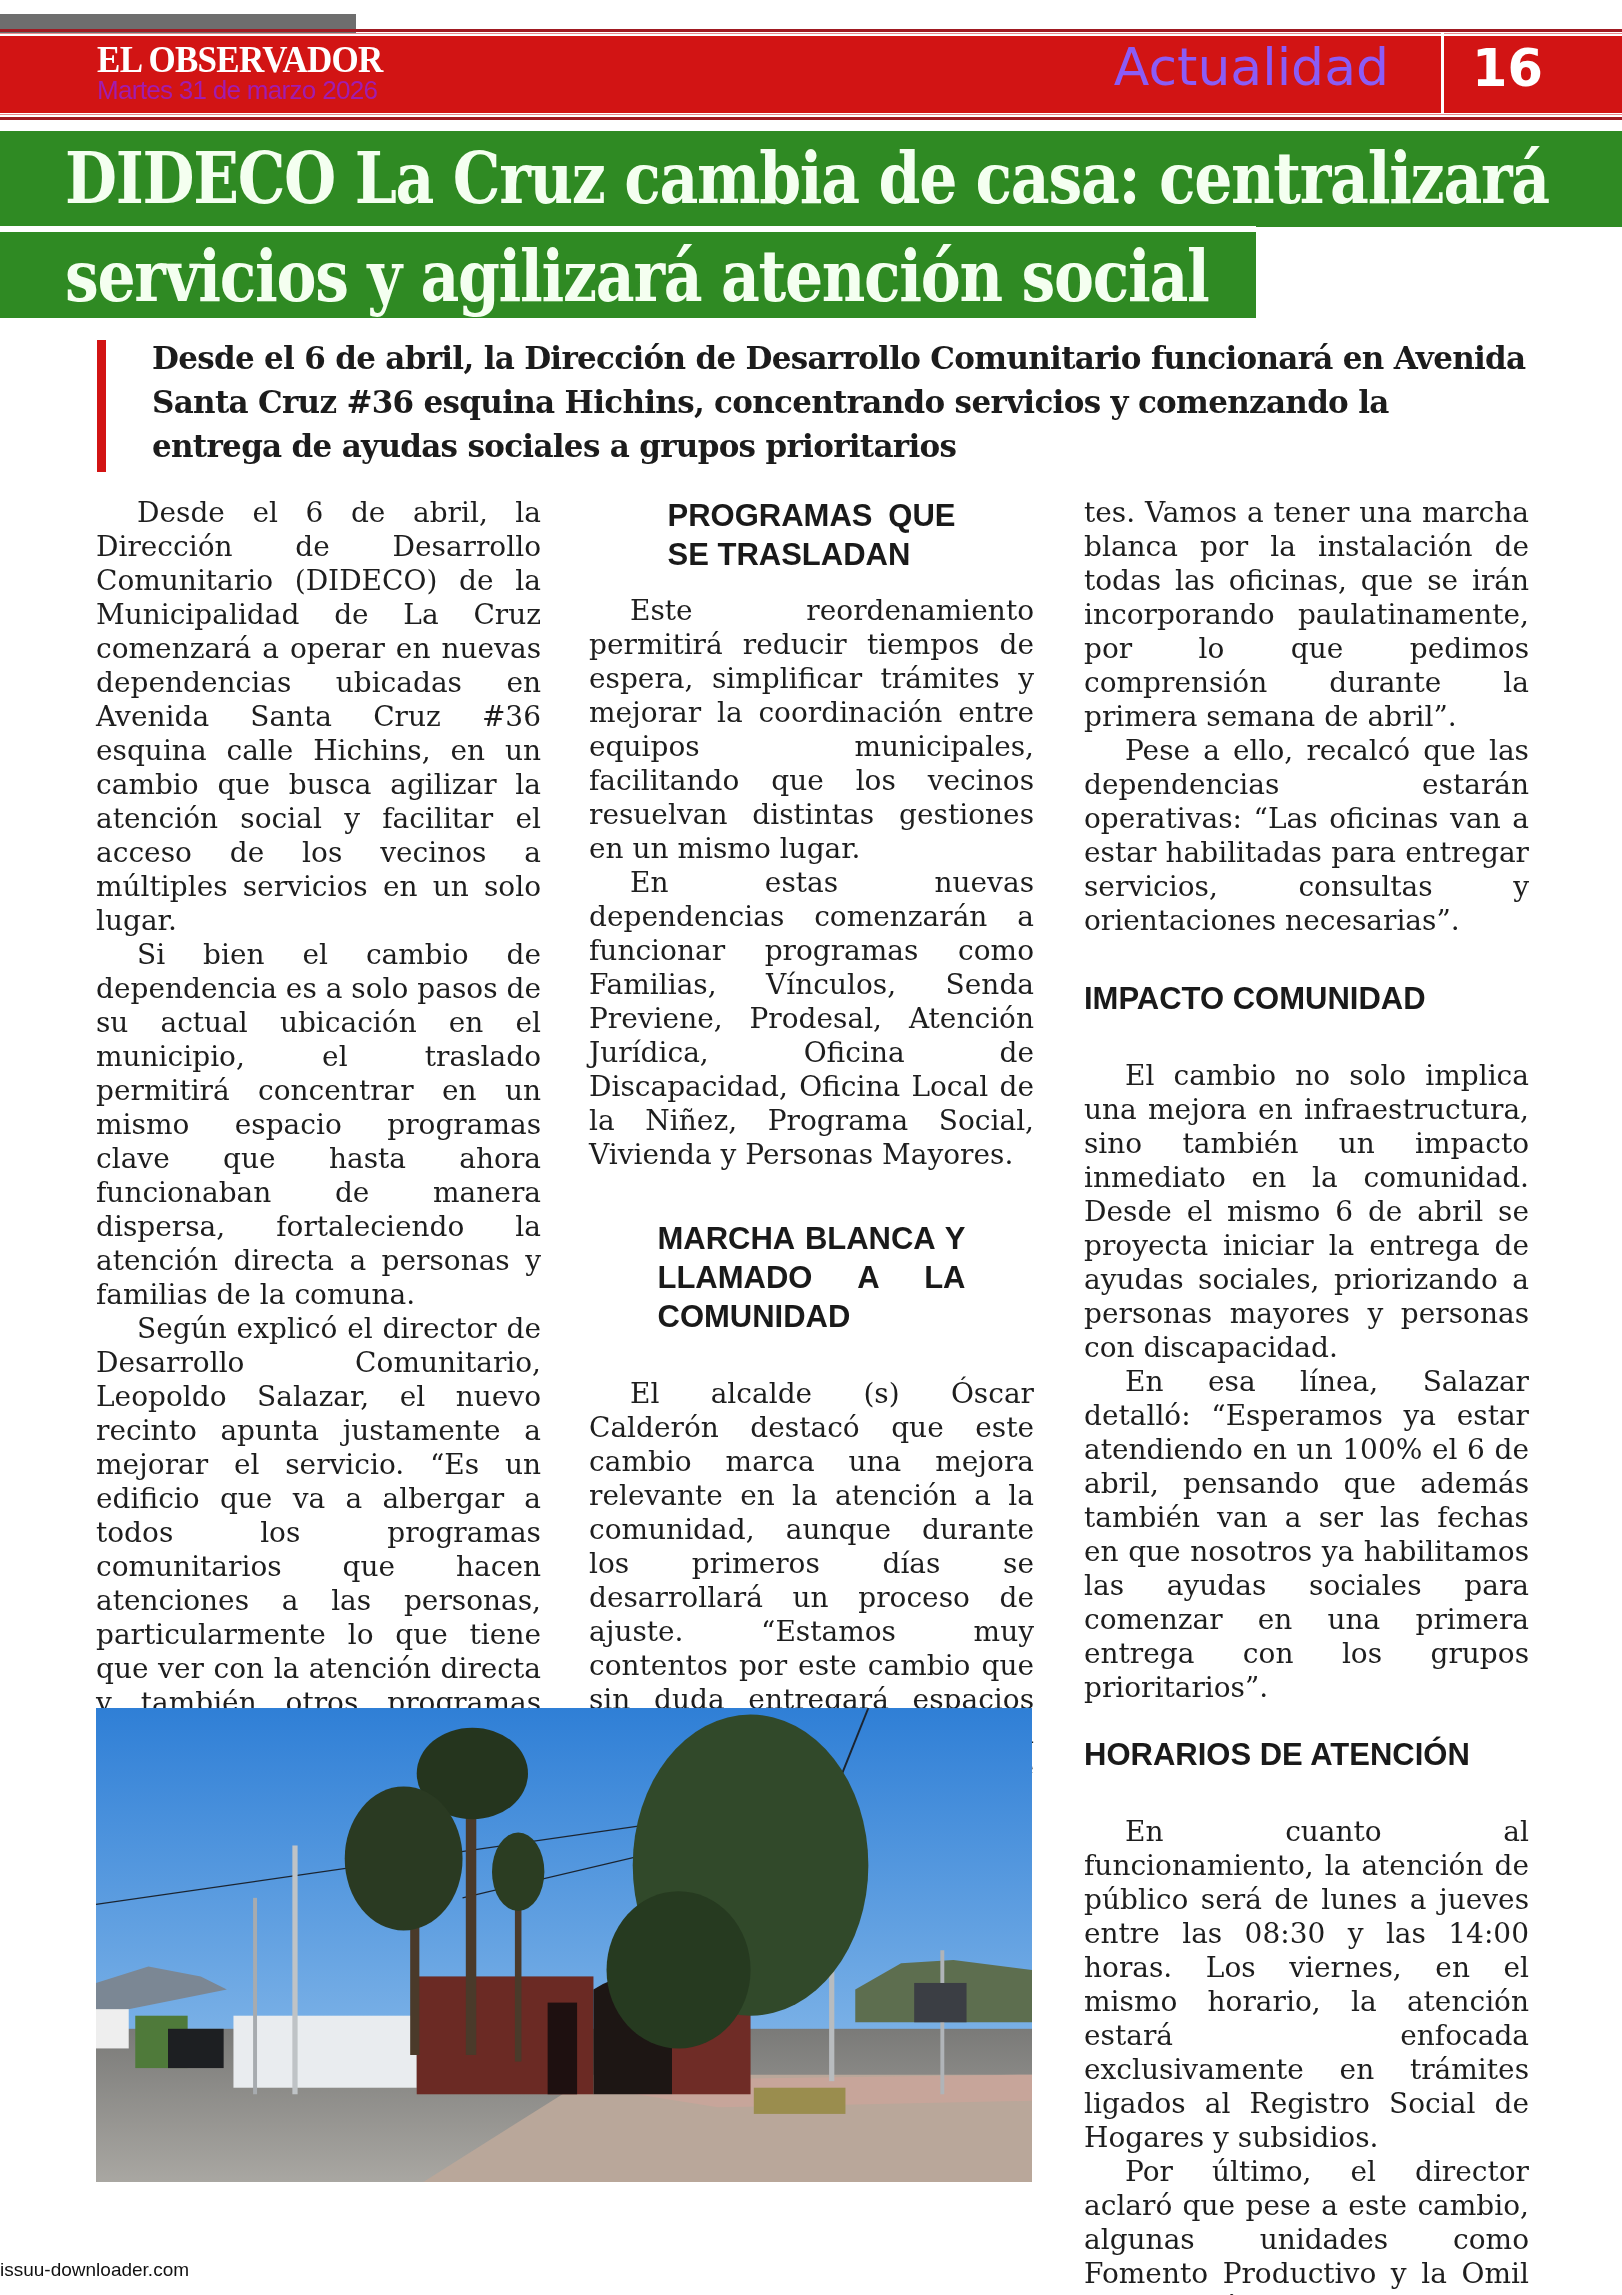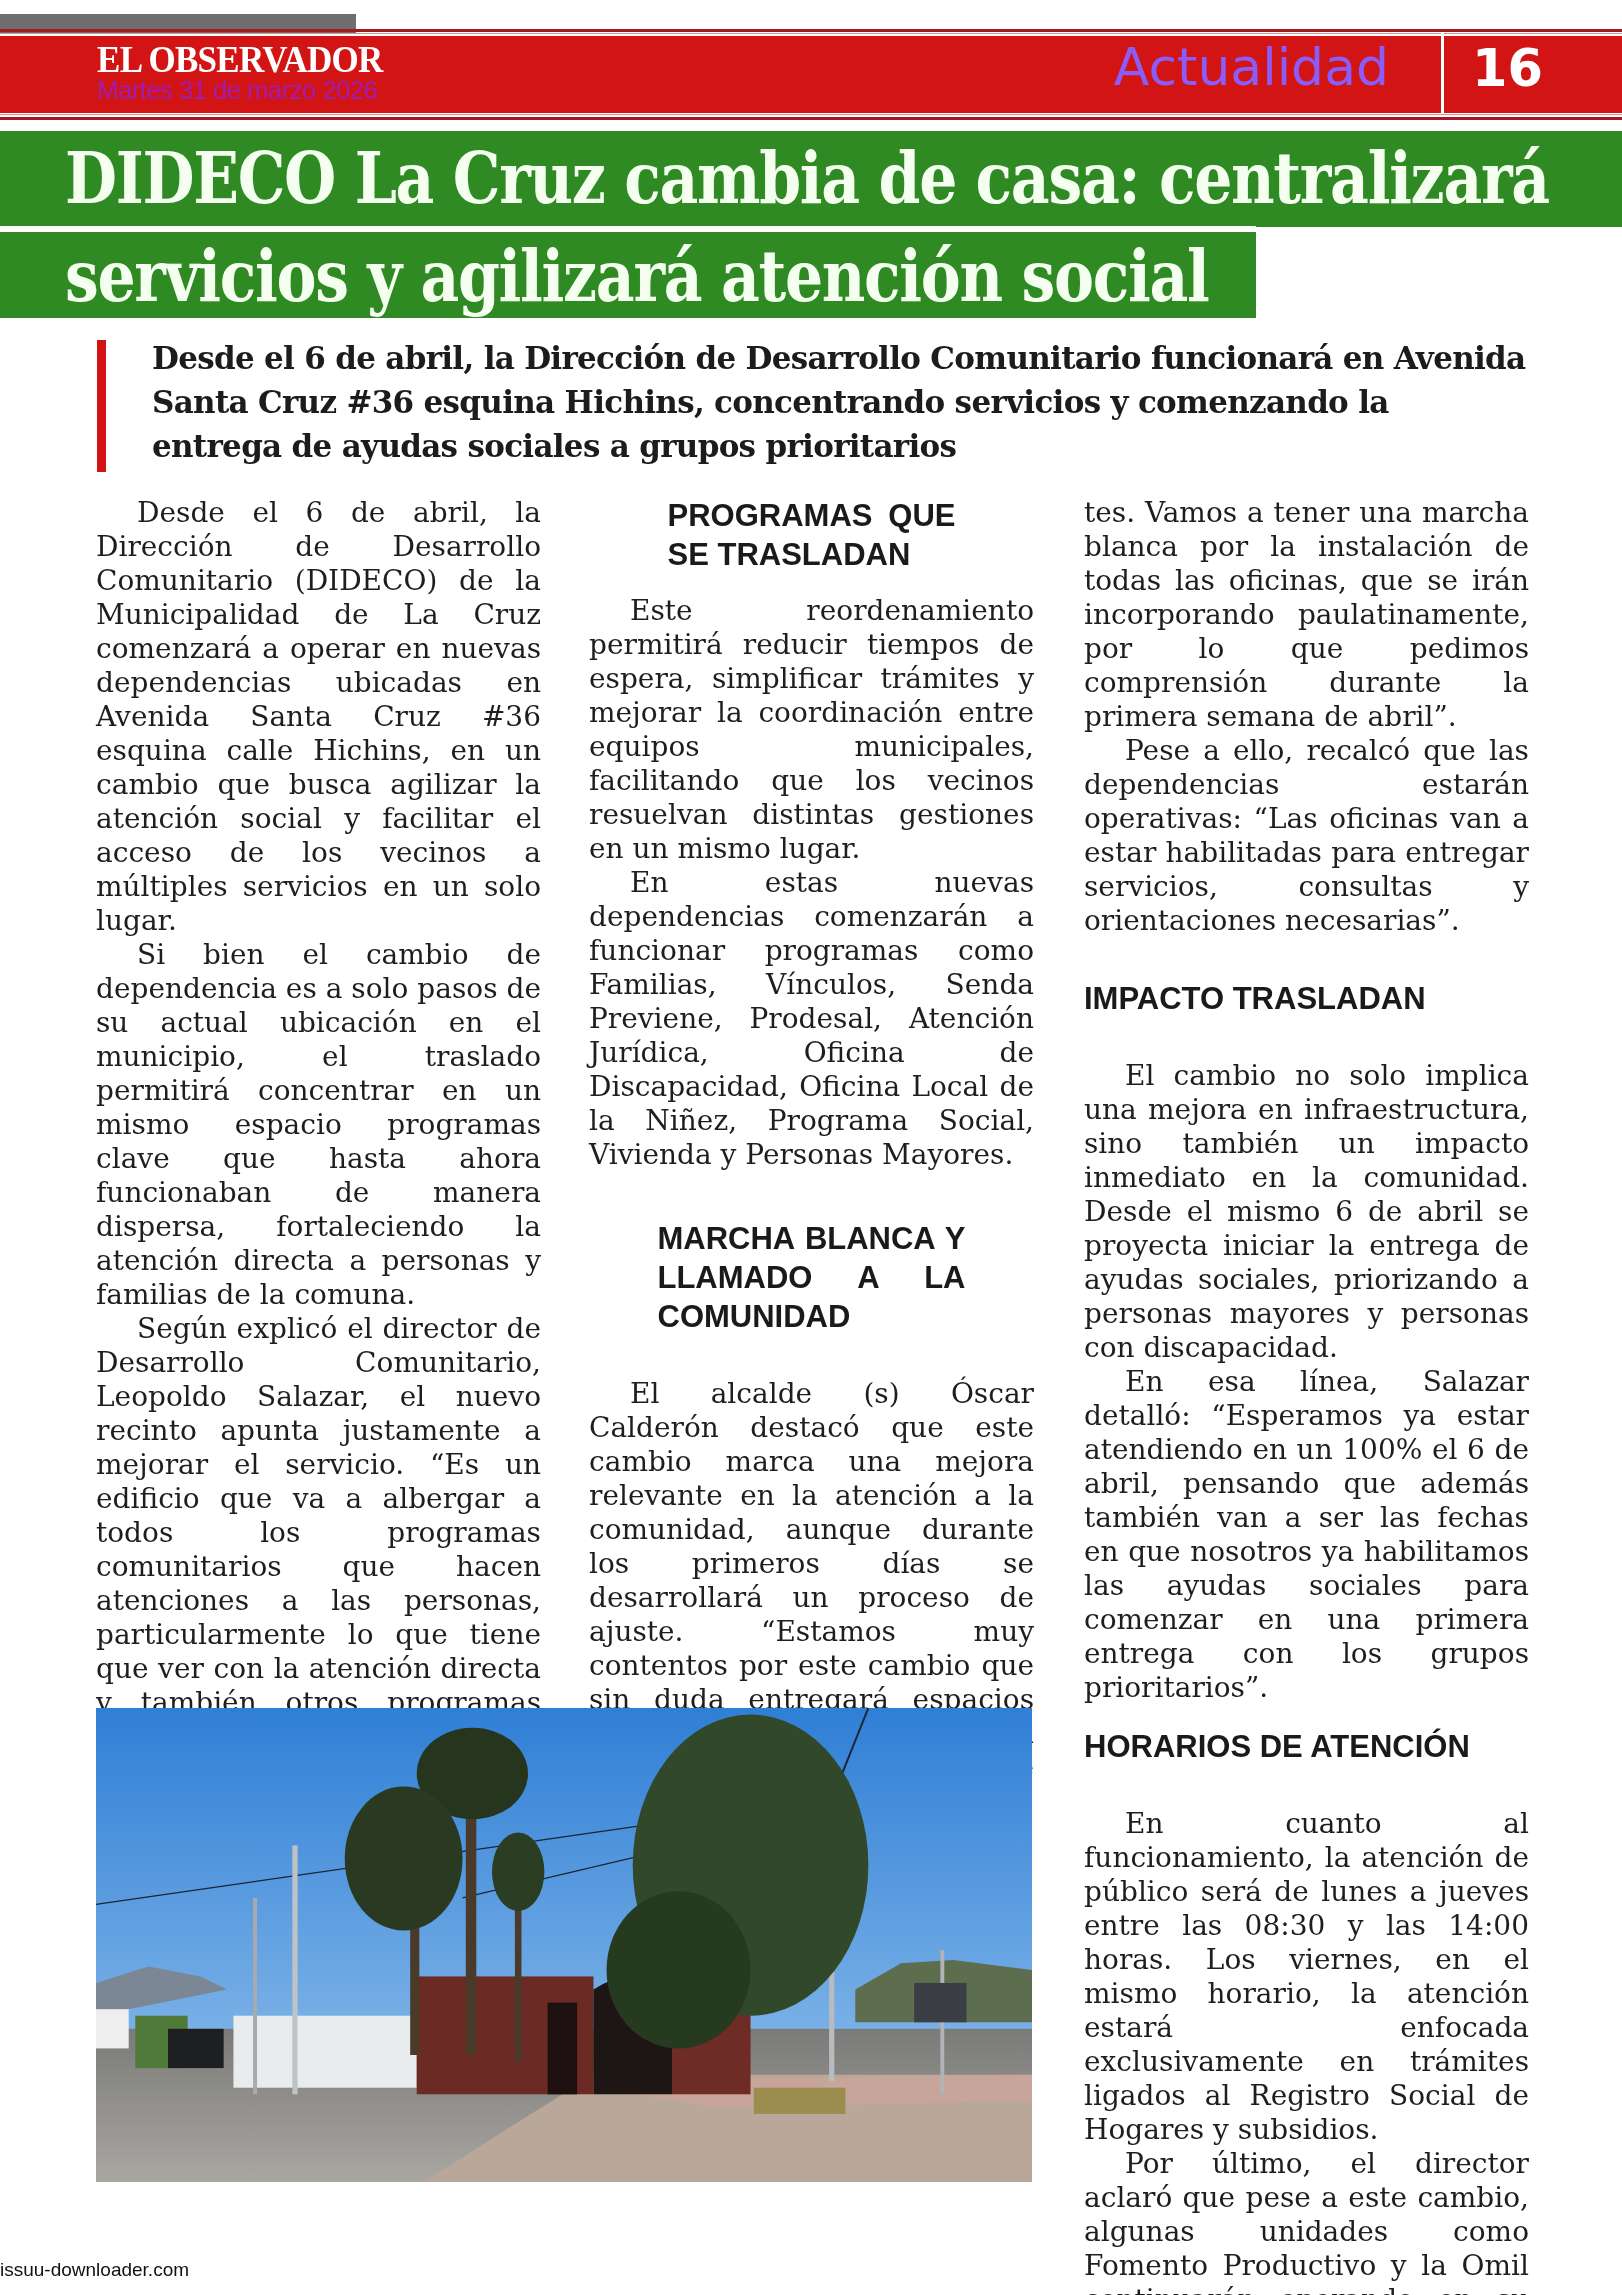--- a/index.html
+++ b/index.html
@@ -101,24 +101,24 @@
     <h2 class="subhead" style="width:288px;margin:0 auto 19.6px auto;">PROGRAMAS QUE SE TRASLADAN</h2>
     <p>Este reordenamiento permitirá reducir tiempos de espera, simplificar trámites y mejorar la coordinación entre equipos municipales, facilitando que los vecinos resuelvan distintas gestiones en un mismo lugar.</p>
     <p>En estas nuevas dependencias comenzarán a funcionar programas como Familias, Vínculos, Senda Previene, Prodesal, Atención Jurídica, Oficina de Discapacidad, Oficina Local de la Niñez, Programa Social, Vivienda y Personas Mayores.</p>
     <h2 class="subhead" style="width:308px;margin:47px auto 41px auto;">MARCHA BLANCA Y LLAMADO A LA COMUNIDAD</h2>
     <p>El alcalde (s) Óscar Calderón destacó que este cambio marca una mejora relevante en la atención a la comunidad, aunque durante los primeros días se desarrollará un proceso de ajuste. “Estamos muy contentos por este cambio que sin duda entregará espacios más amplios y cómodos para nuestras vecinas y vecinos que asistan a realizar sus trámi-</p>
   </div>
 
   <div class="col col3">
     <p class="noindent">tes. Vamos a tener una marcha blanca por la instalación de todas las oficinas, que se irán incorporando paulatinamente, por lo que pedimos comprensión durante la primera semana de abril”.</p>
     <p>Pese a ello, recalcó que las dependencias estarán operativas: “Las oficinas van a estar habilitadas para entregar servicios, consultas y orientaciones necesarias”.</p>
-    <h2 class="subhead" style="margin:41px 0 41px 0;">IMPACTO TRASLADAN</h2>
+    <h2 class="subhead" style="margin:41px 0 41px 0;">IMPACTO COMUNIDAD</h2>
     <p>El cambio no solo implica una mejora en infraestructura, sino también un impacto inmediato en la comunidad. Desde el mismo 6 de abril se proyecta iniciar la entrega de ayudas sociales, priorizando a personas mayores y personas con discapacidad.</p>
     <p>En esa línea, Salazar detalló: “Esperamos ya estar atendiendo en un 100% el 6 de abril, pensando que además también van a ser las fechas en que nosotros ya habilitamos las ayudas sociales para comenzar en una primera entrega con los grupos prioritarios”.</p>
-    <h2 class="subhead" style="margin:22px 0 41px 0;">HORARIOS DE ATENCIÓN</h2>
+    <h2 class="subhead" style="margin:30px 0 41px 0;">HORARIOS DE ATENCIÓN</h2>
     <p>En cuanto al funcionamiento, la atención de público será de lunes a jueves entre las 08:30 y las 14:00 horas. Los viernes, en el mismo horario, la atención estará enfocada exclusivamente en trámites ligados al Registro Social de Hogares y subsidios.</p>
     <p>Por último, el director aclaró que pese a este cambio, algunas unidades como Fomento Productivo y la Omil  continuarán operando en su actual ubicación en el paradero 14, manteniendo así una red de atención complementaria.</p>
   </div>
 </article>
 
 <figure class="photo" style="margin:0" aria-label="Street corner with brick gate entrance, white wall, palm trees, blue sky and hills">
   <svg viewBox="0 0 1430 724" preserveAspectRatio="none">
     <defs>
       <linearGradient id="sky" x1="0" y1="0" x2="0" y2="1">
         <stop offset="0" stop-color="#2f7fd6"></stop>

